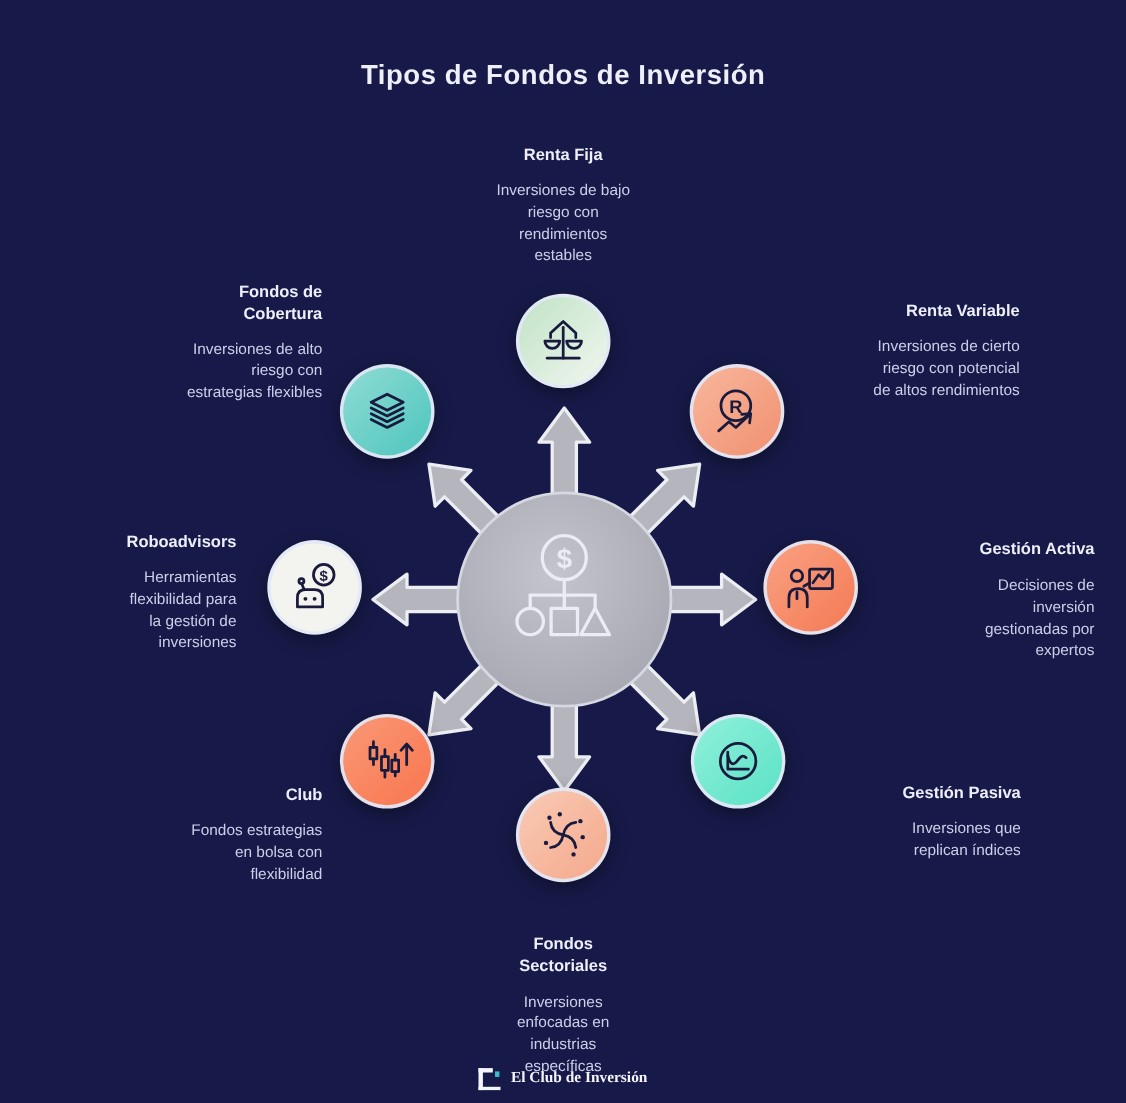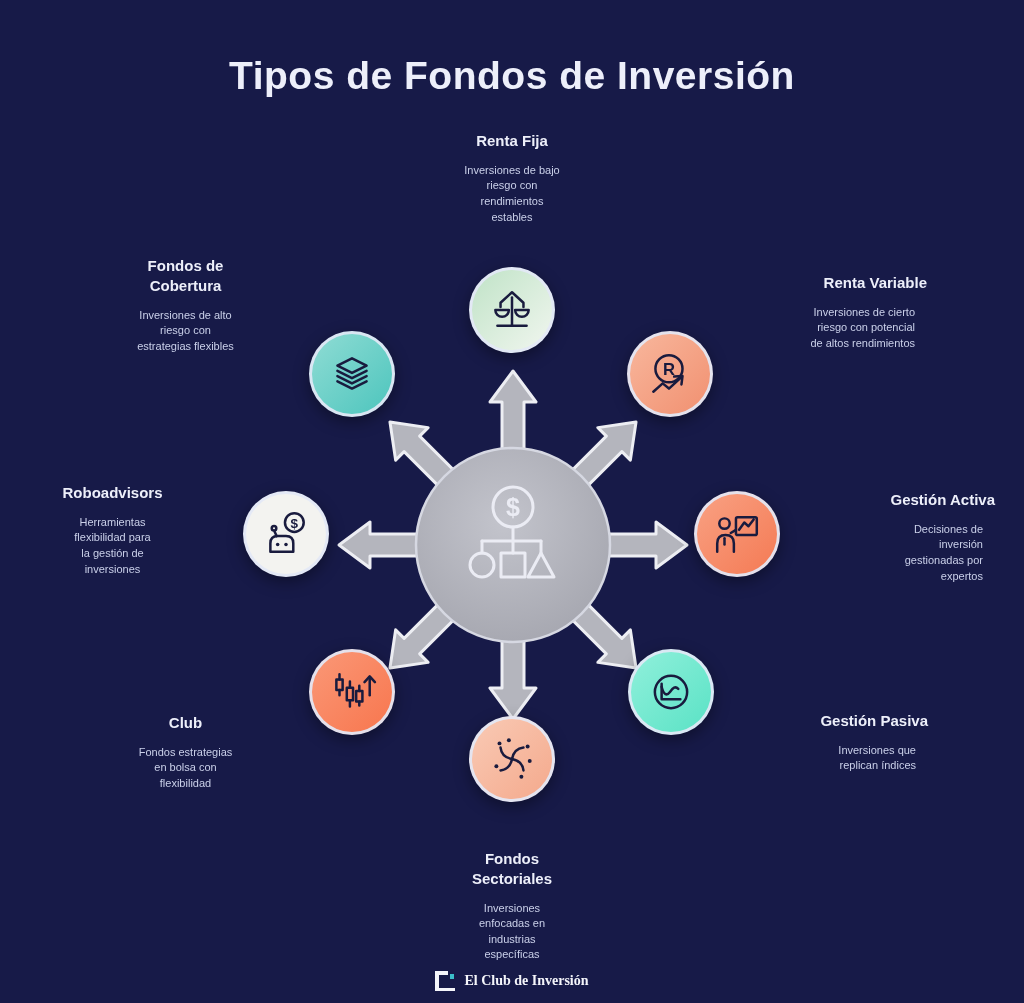--- a/index.html
+++ b/index.html
@@ -3,35 +3,35 @@
 <meta charset="utf-8">
 <style>
   html,body { margin:0; padding:0; background:#0d0f33; }
   .stage {
     position:relative; width:1024px; height:1003px; margin:0 auto;
     background:#171a48; overflow:hidden;
     font-family:"Liberation Sans", sans-serif;
   }
   .title {
     position:absolute; top:54px; left:0; width:100%;
-    text-align:center; font-size:39px; font-weight:800;
+    text-align:center; font-size:25px; font-weight:800;
     color:#edeffa; letter-spacing:.5px; margin:0;
   }
   
   .cat-text { position:absolute; }
   .cat-label {
     font-size:15px; font-weight:700; color:#edeffa;
     margin:0 0 12px 0; line-height:1.32; white-space:pre-line;
   }
   .cat-desc {
-    font-size:11px; color:#cad0e9; margin:12px; line-height:1.42;
+    font-size:14px; color:#cad0e9; margin:0; line-height:1.42;
     white-space:pre-line;
   }
   .align-center { text-align:center; }
-  .align-right  { text-align:center; }
+  .align-right  { text-align:right; }
   .align-left   { text-align:right; }
 
   .pos-rf  { left:392px;  top:131px; width:240px; }
   .pos-fc  { right:731px; top:256px; width:215px; }
   .pos-rv  { left:732px;  top:273px; width:195px; }
   .pos-rb  { right:809px; top:483px; width:205px; }
   .pos-ga  { left:810px;  top:490px; width:185px; }
   .pos-etf { right:731px; top:713px; width:215px; }
   .pos-gp  { left:733px;  top:711px; width:195px; }
   .pos-fs  { left:392px;  top:849px; width:240px; }

